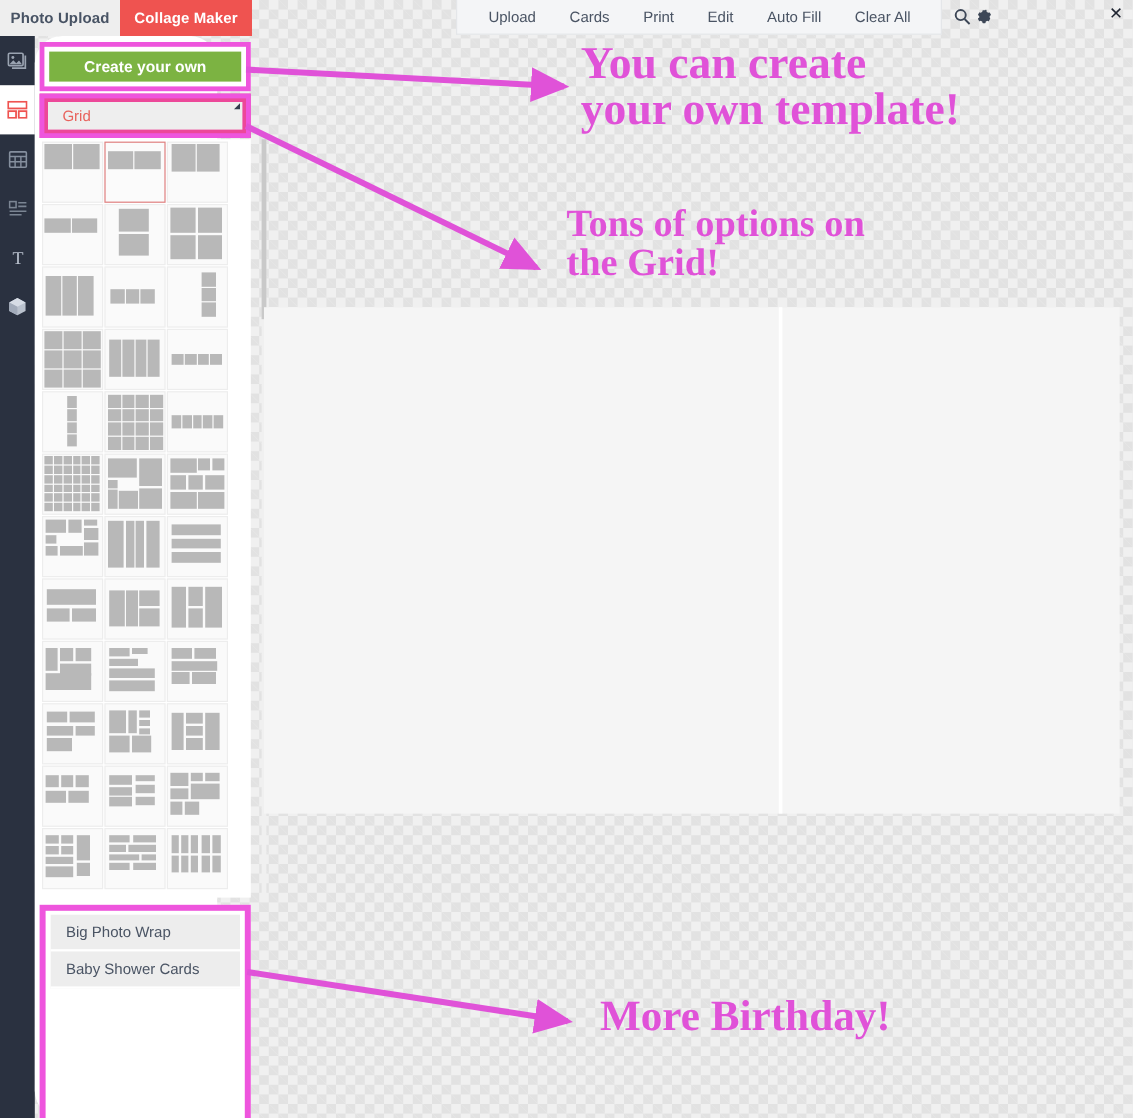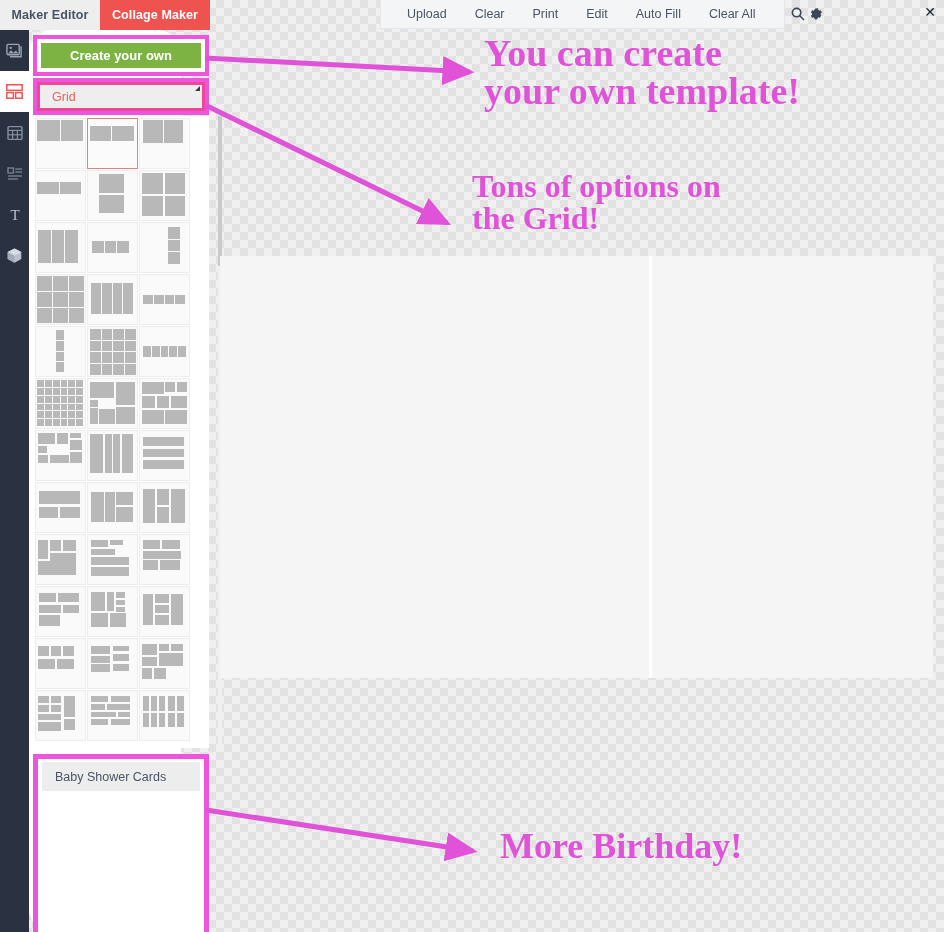--- a/index.html
+++ b/index.html
@@ -176,27 +176,27 @@
     left: 500px; top: 828px; font-size: 36px; width: 400px;
   }
 
   #arrows { position: absolute; top: 0; left: 0; width: 944px; height: 932px;
             pointer-events: none; }
 </style>
 </head>
 <body>
 
 <div id="tabbar">
-  <div class="tab" id="tab-photo-editor">Maker Editor</div>
+  <div class="tab" id="tab-photo-editor">Photo Upload</div>
   <div class="tab" id="tab-collage-maker">Collage Maker</div>
 </div>
 
 <div id="toolbar">
   <div class="tb-item">Upload</div>
-  <div class="tb-item">Clear</div>
+  <div class="tb-item">Cards</div>
   <div class="tb-item">Print</div>
   <div class="tb-item">Edit</div>
   <div class="tb-item">Auto Fill</div>
   <div class="tb-item">Clear All</div>
   <div class="tb-icon" id="tb-search-icon">
     <svg width="14" height="14" viewBox="0 0 14 14">
       <circle cx="5.6" cy="5.6" r="4.2" fill="none" stroke="#3d4757" stroke-width="1.6"></circle>
       <line x1="8.8" y1="8.8" x2="13" y2="13" stroke="#3d4757" stroke-width="1.6"></line>
     </svg>
   </div>
@@ -563,20 +563,21 @@
           <span class="tcell" style="left: 37.24px; top: 21.56px; width: 6.86px; height: 14.7px;"></span>
         </div>
       </div>
   </div>
   <div id="thumbs-scrollbar">
     <div id="thumbs-scroll-thumb"></div>
   </div>
 
   <div id="tmpl-wrap">
     <div id="tmpl-list">
+      <div class="tmpl-item">Big Photo Wrap</div>
       <div class="tmpl-item">Baby Shower Cards</div>
     </div>
 
   </div>
 </div>
 
 <div id="canvas">
   <div id="canvas-divider"></div>
 </div>
 

